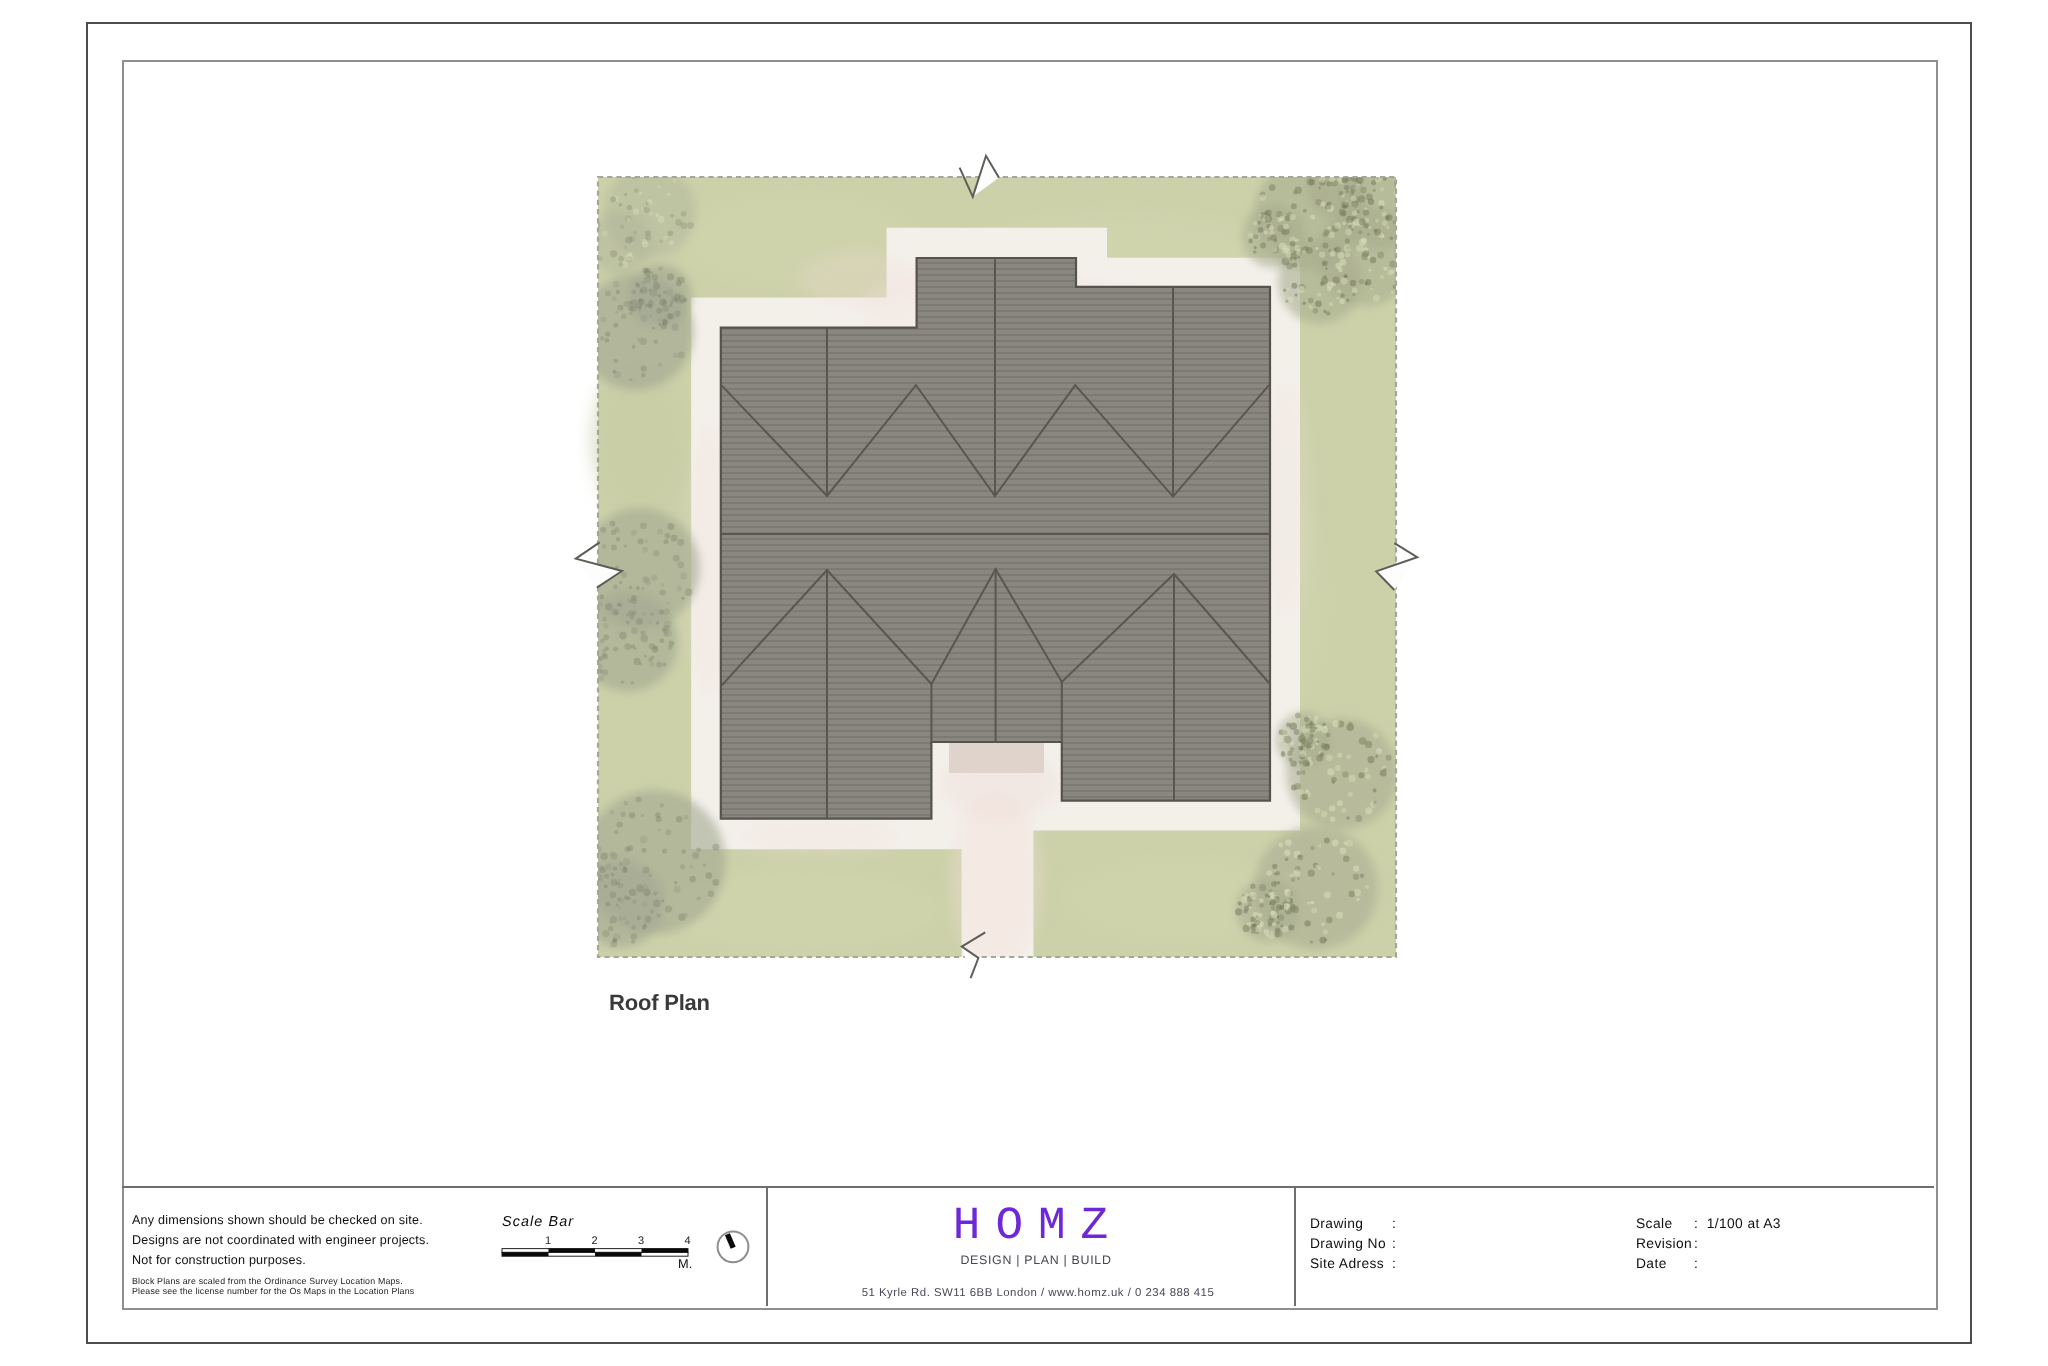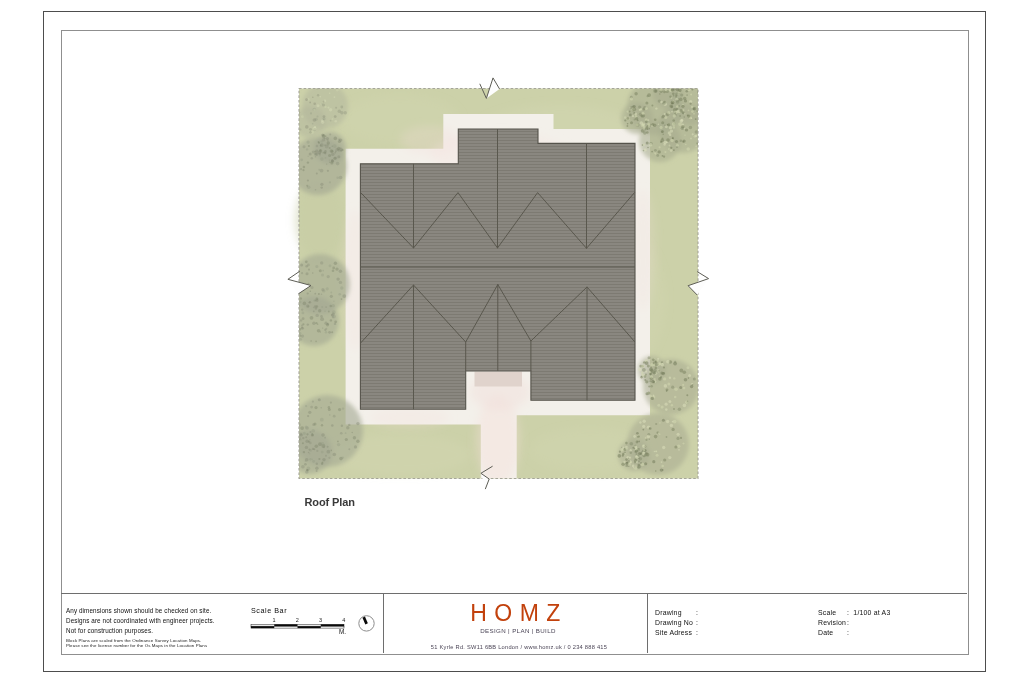--- a/index.html
+++ b/index.html
@@ -1056,21 +1056,21 @@
 <div class="abs" style="left:66px;top:606px;font-size:6.3px;letter-spacing:0.1px;color:#101010;line-height:10px;">
 Any dimensions shown should be checked on site.<br>
 Designs are not coordinated with engineer projects.<br>
 Not for construction purposes.
 </div>
 <div class="abs" style="left:66px;top:638px;font-size:4.4px;letter-spacing:0.1px;color:#222;line-height:5.2px;">
 Block Plans are scaled from the Ordinance Survey Location Maps.<br>
 Please see the license number for the Os Maps in the Location Plans
 </div>
 
-<div class="abs" style="left:251px;top:605.5px;font-size:7.2px;letter-spacing:0.55px;color:#0a0a0a;">Scale Bar</div>
+<div class="abs" style="left:251px;top:605.5px;font-size:7.2px;letter-spacing:0.55px;color:#0a0a0a;font-style:italic;">Scale Bar</div>
 <svg class="abs" style="left:249px;top:613.5px;" width="130" height="32" viewBox="0 0 130 32">
   <g font-family="Liberation Sans, sans-serif" font-size="5.5" fill="#222">
     <text x="23.5" y="8">1</text>
       <text x="46.8" y="8">2</text>
       <text x="70" y="8">3</text>
       <text x="93.3" y="8">4</text>
   </g>
   <g>
     <rect x="2" y="10.3" width="93" height="1.9" fill="#fff" stroke="#222" stroke-width="0.5"></rect>
     <rect x="2" y="12.2" width="93" height="1.9" fill="#fff" stroke="#222" stroke-width="0.5"></rect>
@@ -1078,21 +1078,21 @@
     <rect x="71.75" y="10.3" width="23.25" height="1.9" fill="#0a0a0a"></rect>
     <rect x="2" y="12.2" width="23.25" height="1.9" fill="#0a0a0a"></rect>
     <rect x="48.5" y="12.2" width="23.25" height="1.9" fill="#0a0a0a"></rect>
   </g>
   <text x="90" y="20" font-family="Liberation Sans, sans-serif" font-size="6.4" fill="#111">M.</text>
 
   <circle cx="117.5" cy="9.4" r="7.7" fill="#fff" stroke="#8d8d8d" stroke-width="1"></circle>
   <line x1="117.6" y1="9.9" x2="114.7" y2="3.1" stroke="#0a0a0a" stroke-width="2.7"></line>
 </svg>
 
-<div class="abs" style="left:387px;top:600px;width:264px;text-align:center;font-size:23px;letter-spacing:7.5px;color:#c2410c;">HOMZ</div>
+<div class="abs" style="left:387px;top:600px;width:264px;text-align:center;font-size:23px;letter-spacing:7.5px;color:#6d28d9;font-family:Liberation Mono, monospace;">HOMZ</div>
 
 <div class="abs" style="left:386px;top:627px;width:264px;text-align:center;font-size:6.2px;letter-spacing:0.35px;color:#4b4556;">DESIGN | PLAN | BUILD</div>
 
 <div class="abs" style="left:385px;top:643.5px;width:268px;text-align:center;font-size:5.7px;letter-spacing:0.25px;color:#4b4556;">51 Kyrle Rd. SW11 6BB London / www.homz.uk / 0 234 888 415</div>
 
 <div class="abs" style="left:655px;top:608px;font-size:6.9px;letter-spacing:0.2px;color:#101010;line-height:10.2px;">
 <span style="display:inline-block;width:41px;">Drawing</span>:<br>
 <span style="display:inline-block;width:41px;">Drawing No</span>:<br>
 <span style="display:inline-block;width:41px;">Site Adress</span>:
 </div>

